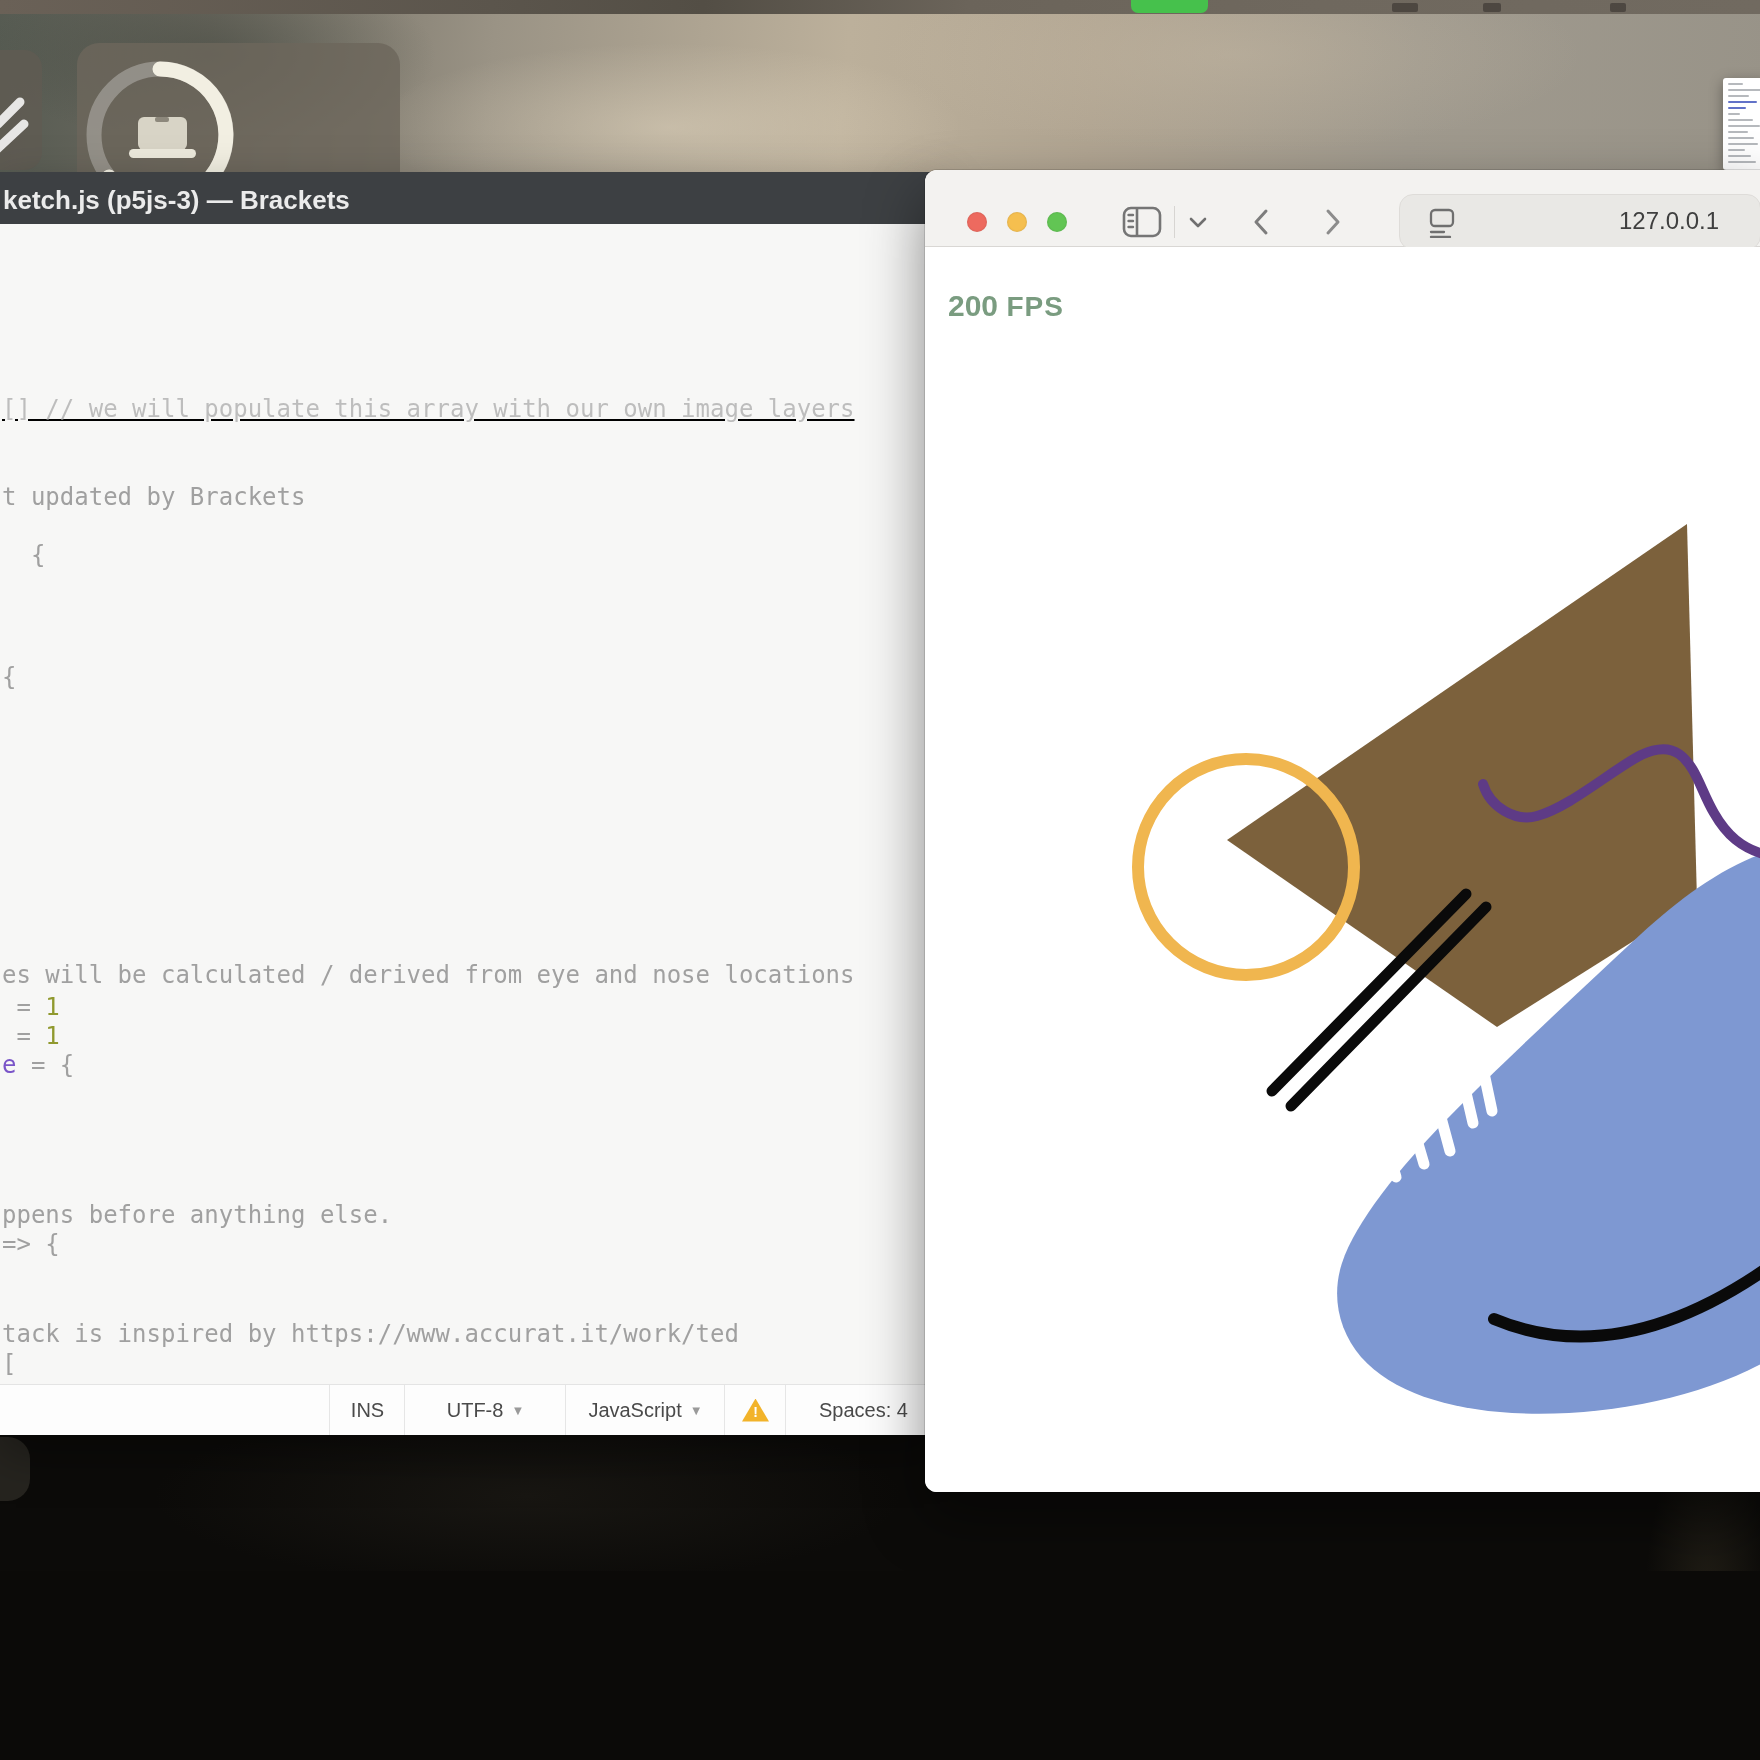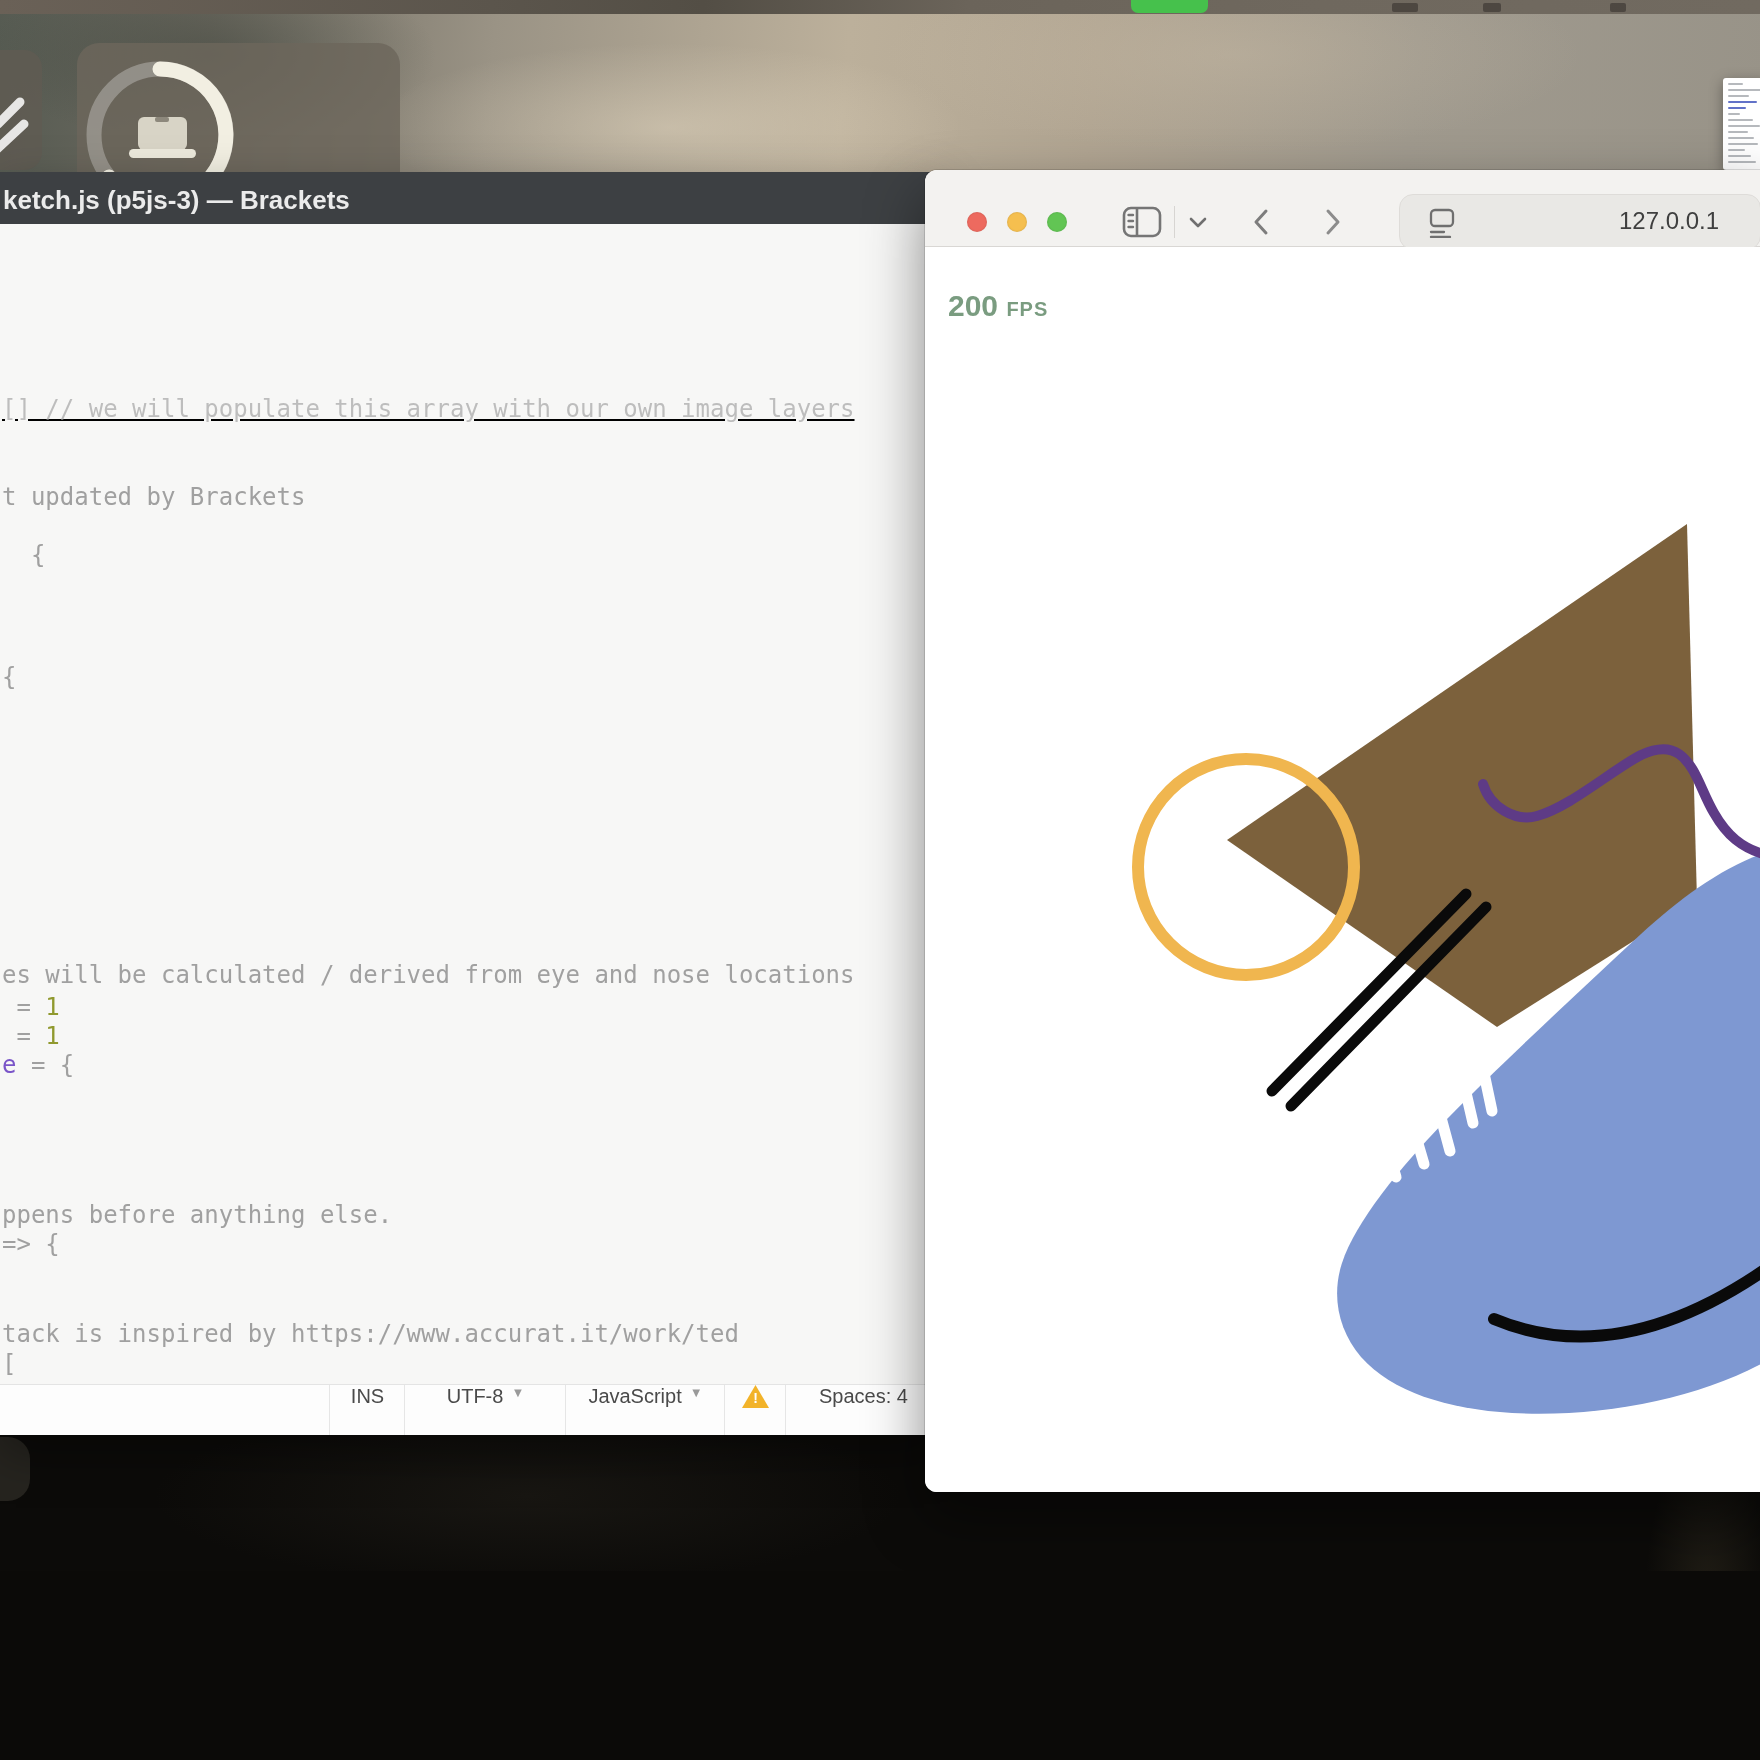--- a/index.html
+++ b/index.html
@@ -45,21 +45,21 @@
   .brackets{position:absolute;left:0;top:172px;width:940px;height:1263px;z-index:3;
             background:#f7f7f6;box-shadow:0 18px 45px rgba(0,0,0,.35);}
   .bk-header{position:absolute;left:0;top:0;width:100%;height:52px;background:#3d4043;}
   .bk-title{position:absolute;left:3px;top:13px;color:#ebebeb;font-size:26px;font-weight:bold;white-space:nowrap;}
   .bk-code{position:absolute;left:0;top:52px;width:100%;height:1161px;overflow:hidden;
            font-family:"DejaVu Sans Mono",monospace;font-size:24px;}
   .code-line{position:absolute;left:2px;white-space:pre;line-height:30px;}
   .tk-g{color:#a0a0a0}.tk-f{color:#bdbdbd}.tk-s{color:#d5832e}.tk-n{color:#90992e}.tk-v{color:#7a55c8}
   .bk-status{position:absolute;left:0;bottom:0;width:100%;height:50px;background:#fdfdfd;
              border-top:1px solid #e4e4e4;font-size:20px;color:#4a4a4a;}
-  .st-cell{position:absolute;top:0;height:50px;display:flex;align-items:flex-start;justify-content:center;
+  .st-cell{position:absolute;top:0;height:50px;display:flex;align-items:center;justify-content:center;
            border-left:1px solid #e6e6e6;gap:8px;}
   .st-chev{color:#9a9a9a;font-size:13px;}
   .warn-tri{position:relative;width:27px;height:23px;background:#f2b32a;
             clip-path:polygon(50% 0,100% 100%,0 100%);}
   .warn-tri i{position:absolute;left:0;right:0;bottom:2px;text-align:center;color:#fff;
               font-style:normal;font-weight:bold;font-size:14px;}
 
   
   .safari{position:absolute;left:925px;top:170px;width:845px;height:1322px;z-index:4;
           background:#fff;border-radius:12px 0 0 12px;overflow:hidden;
@@ -67,21 +67,21 @@
   .sf-toolbar{position:absolute;left:0;top:0;width:100%;height:76px;background:#f3f2f0;
               border-bottom:1px solid #d9d7d4;}
   .light{position:absolute;top:42px;width:20px;height:20px;border-radius:50%;
          box-shadow:inset 0 0 2px rgba(0,0,0,.18);}
   .tb-sep{position:absolute;left:249px;top:36px;width:1px;height:32px;background:#d7d5d2;}
   .addr{position:absolute;left:474px;top:24px;width:360px;height:54px;background:#e9e8e5;
         border:1px solid #dedcd9;border-radius:14px;}
   .addr-text{position:absolute;left:694px;top:37px;font-size:24px;color:#3f3f3f;}
   .sf-content{position:absolute;left:0;top:77px;width:100%;height:1245px;background:#fff;}
   .fps{position:absolute;left:23px;top:42px;color:#7a9c80;font-weight:bold;font-size:30px;white-space:nowrap;}
-  .fps small{font-size:20px;letter-spacing:1px;}
+  .fps small{font-size:28px;letter-spacing:1px;}
   svg{display:block;}
 </style>
 </head>
 <body>
 
 <div id="stage">
 
   <div class="sky"></div>
   <div class="ground"></div>
 

